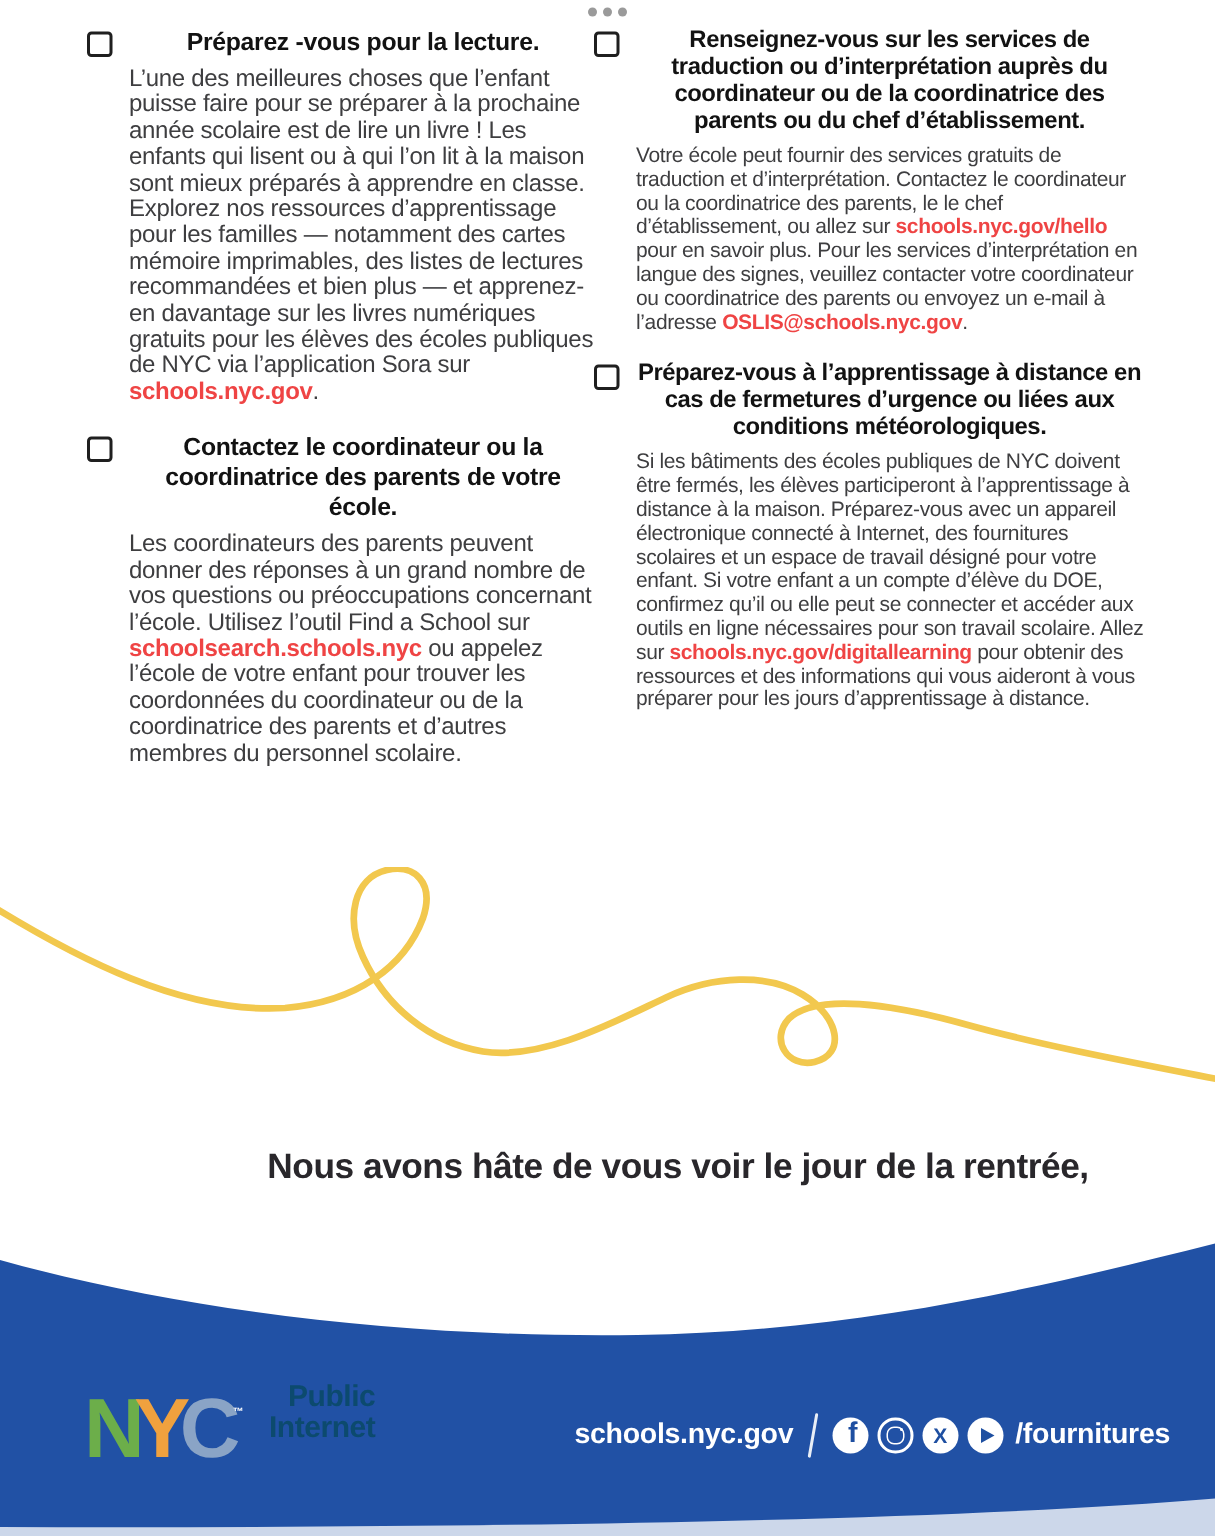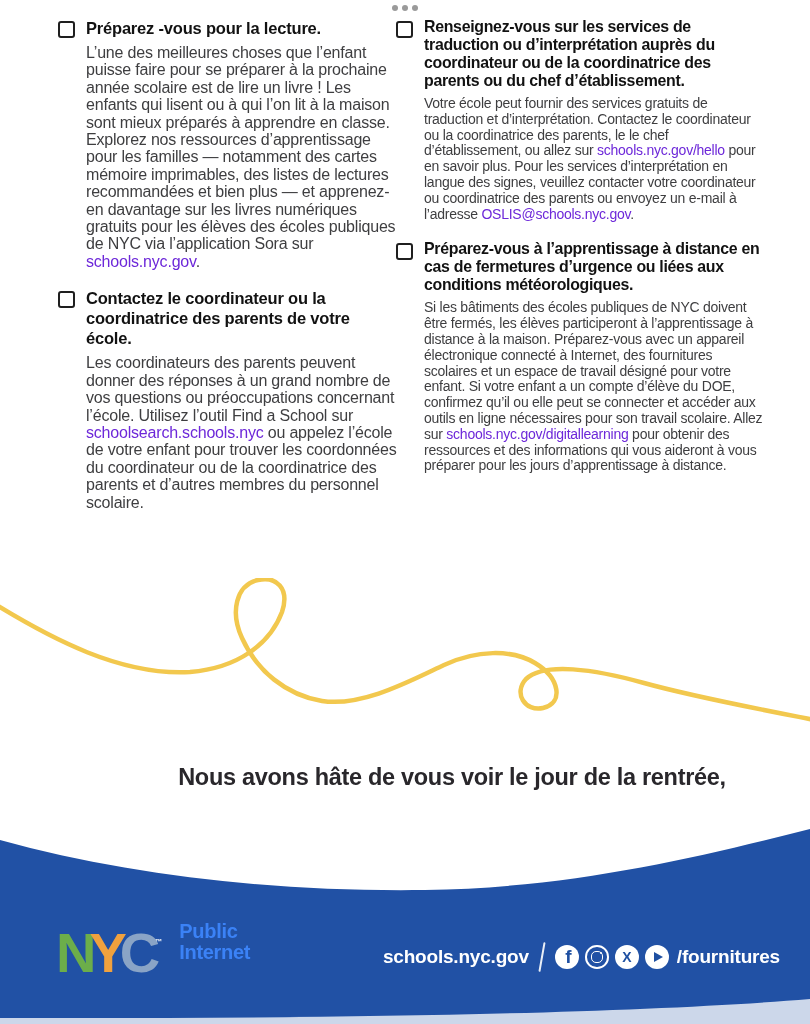--- a/index.html
+++ b/index.html
@@ -14,49 +14,49 @@
   .top-dots .dot { width:6px; height:6px; border-radius:50%; background:#9a9a9a; }
 
   
   .col { position:absolute; top:18px; }
   .col-left  { left:58px;  width:340px; }
   .col-right { left:396px; width:366px; }
   .item { display:flex; gap:11px; margin-bottom:18px; }
   .checkbox { flex:none; width:13px; height:13px; margin-top:3px;
     border:2px solid #1f1f1f; border-radius:3px; background:#fff; }
   .item-text { flex:1; min-width:0; }
-  .item-heading { margin:0 0 6px 0; color:#121212; font-weight:700; }
+  .item-heading { margin:0 0 6px 0; color:#121212; font-weight:700;text-align:center; }
   .col-left  .item-heading { font-size:16.5px; line-height:20px; letter-spacing:-0.2px; }
   .col-right .item-heading { font-size:15.9px; line-height:18px; letter-spacing:-0.3px; }
   .item-body { margin:0; color:#3e3e40; }
   .col-left  .item-body { font-size:16px; line-height:17.4px; letter-spacing:-0.2px; width:316px; }
   .col-right .item-body { font-size:14px;   line-height:15.8px; letter-spacing:-0.25px; width:340px; }
-  .seg-link { color:#6d28d9; font-weight:400;text-align:right; }
+  .seg-link { color:#ef4444; font-weight:700;text-align:right; }
 
   
   .squiggle { position:absolute; left:0; top:578px; width:810px; height:180px; }
 
   
   .message { position:absolute; left:0; top:760px; width:810px; text-align:center;
     color:#29272b; font-size:23.5px; line-height:34px; font-weight:700; letter-spacing:-0.3px;margin-left:47px; }
 
   
   .footer { position:absolute; left:0; bottom:0; width:810px; height:224px; }
   .footer-wave { position:absolute; inset:0; width:810px; height:224px; }
   .footer-content { position:absolute; inset:0; }
 
   .logo { position:absolute; left:56px; top:118px; display:flex; align-items:flex-start; gap:10px; }
   .nyc { font-size:56px; font-weight:900; line-height:48px; letter-spacing:-7px; padding-right:7px; }
   .nyc .ln { color:#6cae4a; }
   .nyc .ly { color:#f0a13e; }
   .nyc .lc { color:#8aa4c6; }
   .nyc .tm { color:#ffffff; font-size:7px; font-weight:700; letter-spacing:0;
     vertical-align:28px; margin-left:2px; }
-  .logo-name { color:#3b82f6; font-weight:700; font-size:20px; line-height:21px;
-    letter-spacing:-0.3px; margin-top:3px; }
+  .logo-name { color:#0c4a6e; font-weight:700; font-size:20px; line-height:21px;
+    letter-spacing:-0.3px; margin-top:3px;text-align:right; }
 
   .footer-right { position:absolute; right:30px; top:142px; height:30px;
     display:flex; align-items:center; gap:8px; }
   .website, .handle { color:#ffffff; font-weight:700; font-size:19px; letter-spacing:-0.2px; }
   .divider { width:2.4px; height:30px; background:rgba(255,255,255,0.9);
     border-radius:2px; transform:rotate(10deg); margin:0 4px; }
   .social { display:flex; align-items:center; gap:6px; }
   .icon { position:relative; width:24px; height:24px; border-radius:50%; background:#ffffff; }
   .icon.fb::before { content:"f"; position:absolute; left:55%; top:50%;
     transform:translate(-50%,-52%); color:#1e4fa1; font-size:19px; font-weight:700; }

